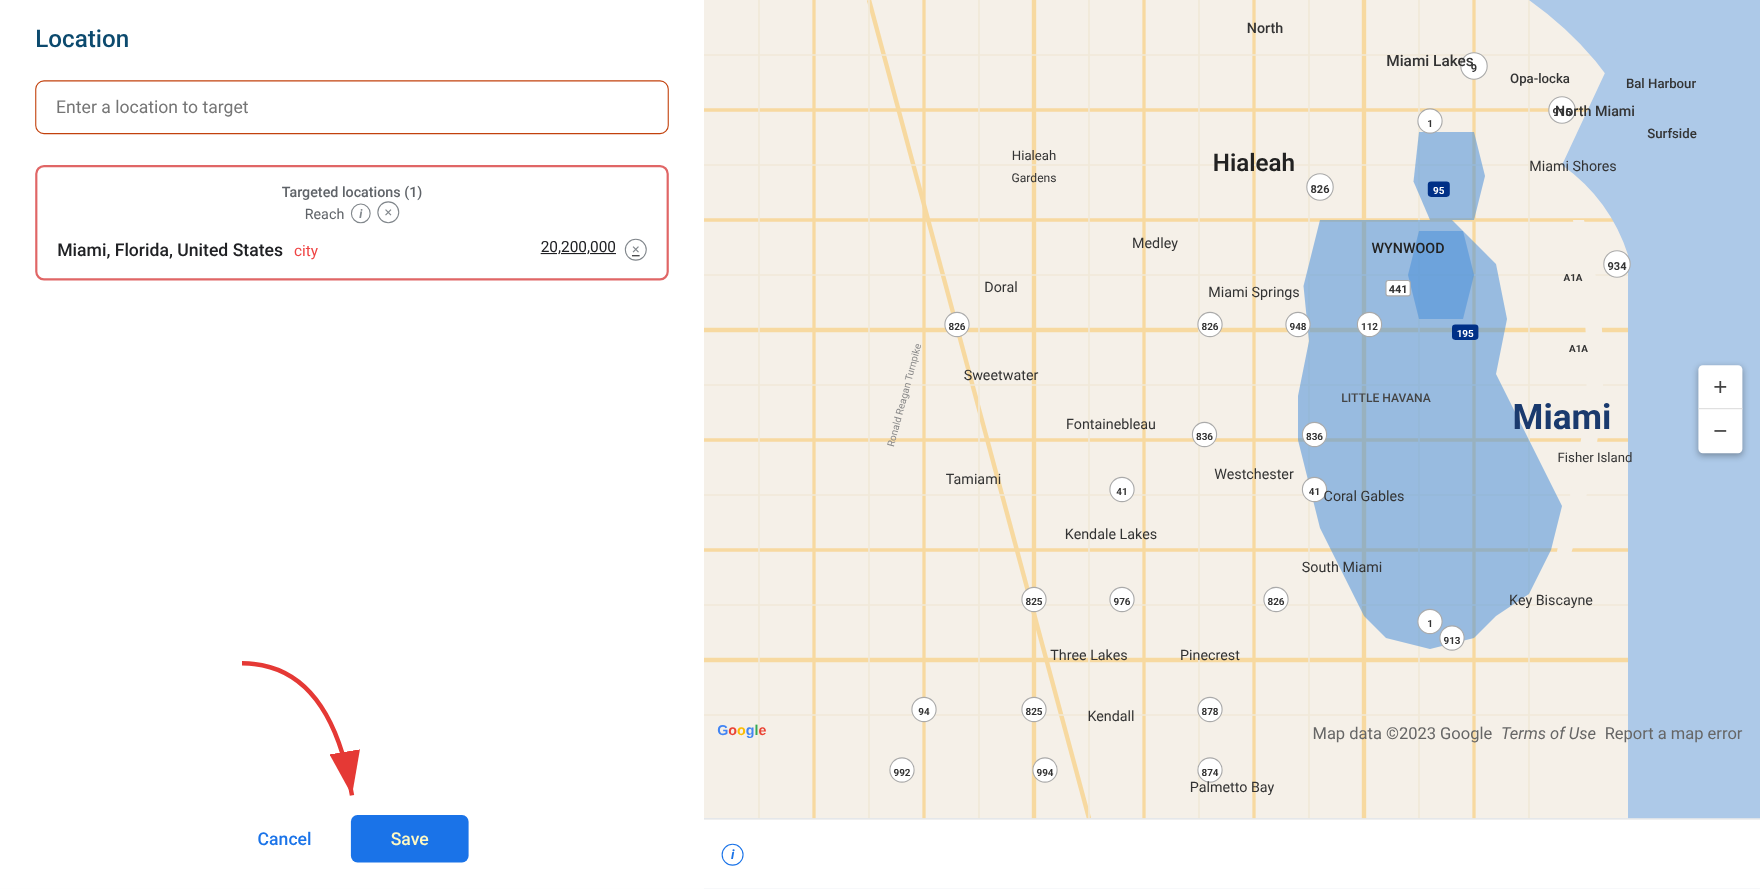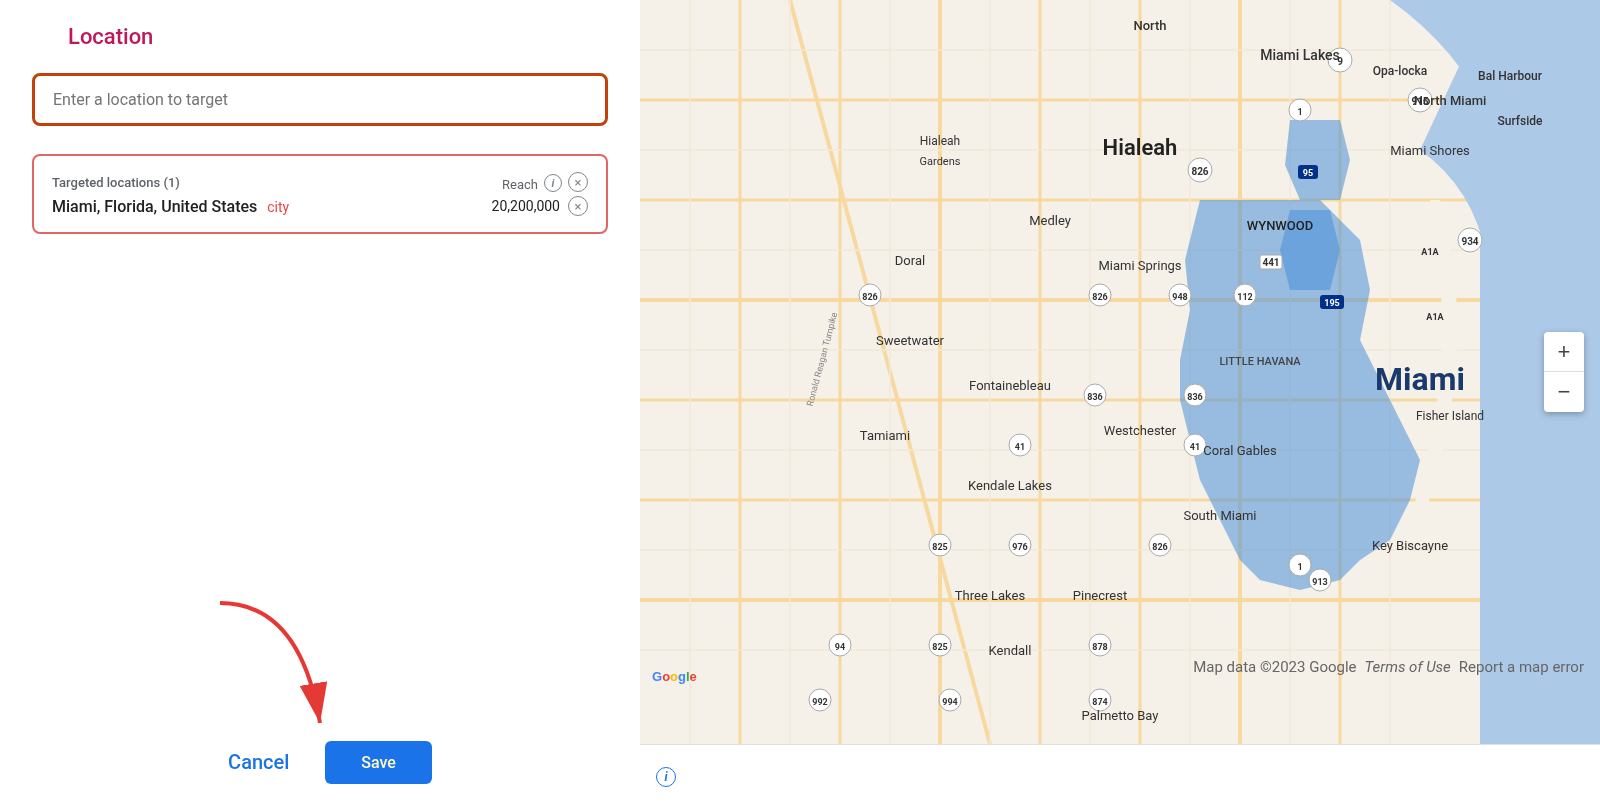--- a/index.html
+++ b/index.html
@@ -26,27 +26,26 @@
       padding: 24px 32px;
       display: flex;
       flex-direction: column;
       background: #fff;
       position: relative;
     }
 
     .panel-title {
       font-size: 22px;
       font-weight: 500;
-      color: #be185d;
+      color: #0c4a6e;
       margin-bottom: 24px;
-      margin-left: 36px;
     }
 
     .search-input-container {
-      border: 3px solid #c2410c;
+      border: 1px solid #c2410c;
       border-radius: 8px;
       padding: 14px 18px;
       margin-bottom: 28px;
     }
 
     .search-input {
       width: 100%;
       border: none;
       outline: none;
       font-size: 16px;
@@ -58,21 +57,22 @@
     .targeted-locations-box {
       border: 2px solid #e06666;
       border-radius: 8px;
       padding: 16px 18px;
     }
 
     .targeted-header {
       display: flex;
       justify-content: space-between;
       align-items: center;
-      margin-bottom: 4px;
+      margin-bottom: 14px;
+      flex-direction: column;
     }
 
     .targeted-label {
       font-size: 13px;
       color: #5f6368;
       font-weight: 500;
     }
 
     .reach-container {
       display: flex;
@@ -127,31 +127,32 @@
 
     .location-type {
       font-size: 14px;
       color: #ef4444;
       font-weight: 400;
       margin-left: 6px;
     }
 
     .location-reach {
       display: flex;
-      align-items: center;
+      align-items: flex-start;
       gap: 8px;
       font-size: 14px;
       color: #202124;
+      text-decoration: underline;
     }
 
     .btn-cancel {
       background: transparent;
       border: none;
       color: #1a73e8;
-      font-size: 20px;
+      font-size: 16px;
       font-weight: 500;
       padding: 10px 20px;
       cursor: pointer;
       font-family: inherit;
     }
 
     .btn-save {
       background: #1a73e8;
       border: none;
       color: #fef9c3;
@@ -266,21 +267,21 @@
       border-bottom: 1px solid #ddd;
       font-weight: 300;
     }
 
     .zoom-btn:last-child {
       border-bottom: none;
     }
 
     .google-logo {
       position: absolute;
-      bottom: 60px;
+      bottom: 72px;
       left: 12px;
       font-size: 14px;
       font-weight: bold;
       color: #555;
     }
   </style>
 </head>
 <body>
 
 <div class="main-layout">

